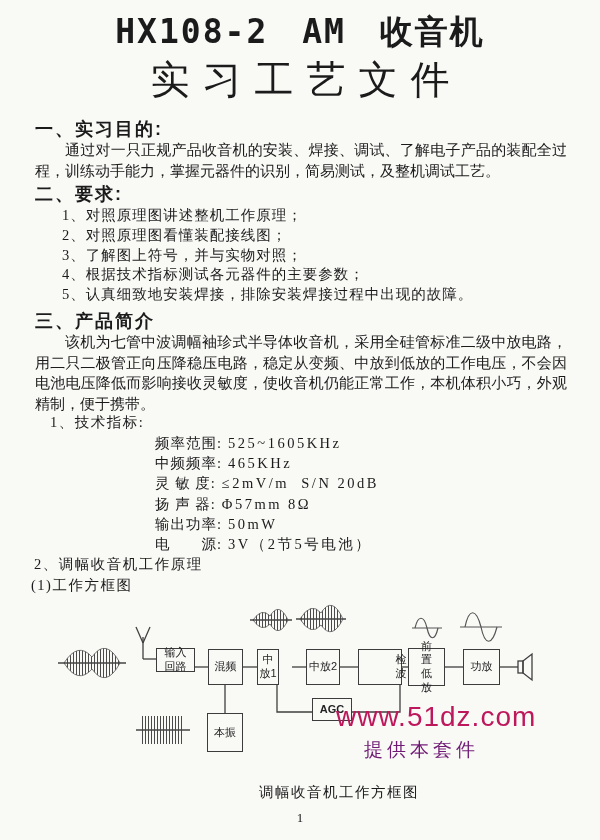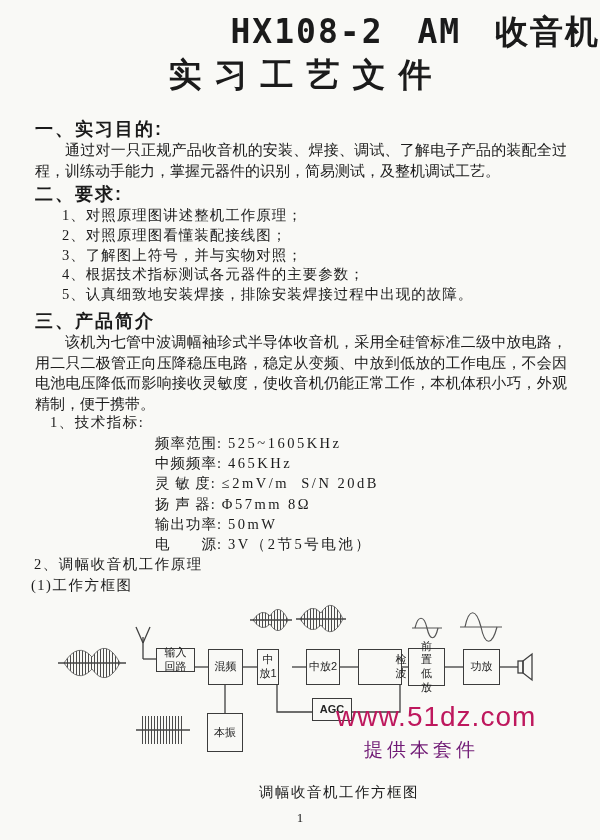--- a/index.html
+++ b/index.html
@@ -7,28 +7,28 @@
   body {
     position:relative;
     background:#f9f9f6;
     color:#1b1b1b;
     font-family:"Liberation Serif", serif;
     overflow:hidden;
   }
   .abs { position:absolute; }
 
   .title1 {
-    top:10px; left:0; width:600px; text-align:right;
+    top:10px; left:0; width:600px; text-align:center;
     font-family:"DejaVu Sans Mono", monospace;
     font-weight:700; font-size:33px; letter-spacing:2px; word-spacing:12px;
   }
   .title2 {
     top:53px; left:0; width:600px; text-align:center;
     font-family:"Liberation Sans", sans-serif;
-    font-weight:700; font-size:33px; letter-spacing:13px; text-indent:13px;
+    font-weight:400; font-size:39px; letter-spacing:13px; text-indent:13px;
   }
   .sec-heading {
     font-family:"Liberation Sans", sans-serif;
     font-weight:700; font-size:18px; letter-spacing:2px;
   }
   .h1 { top:117px; left:35px; }
   .h2 { top:182px; left:35px; }
   .h3 { top:309px; left:35px; }
 
   .para {

